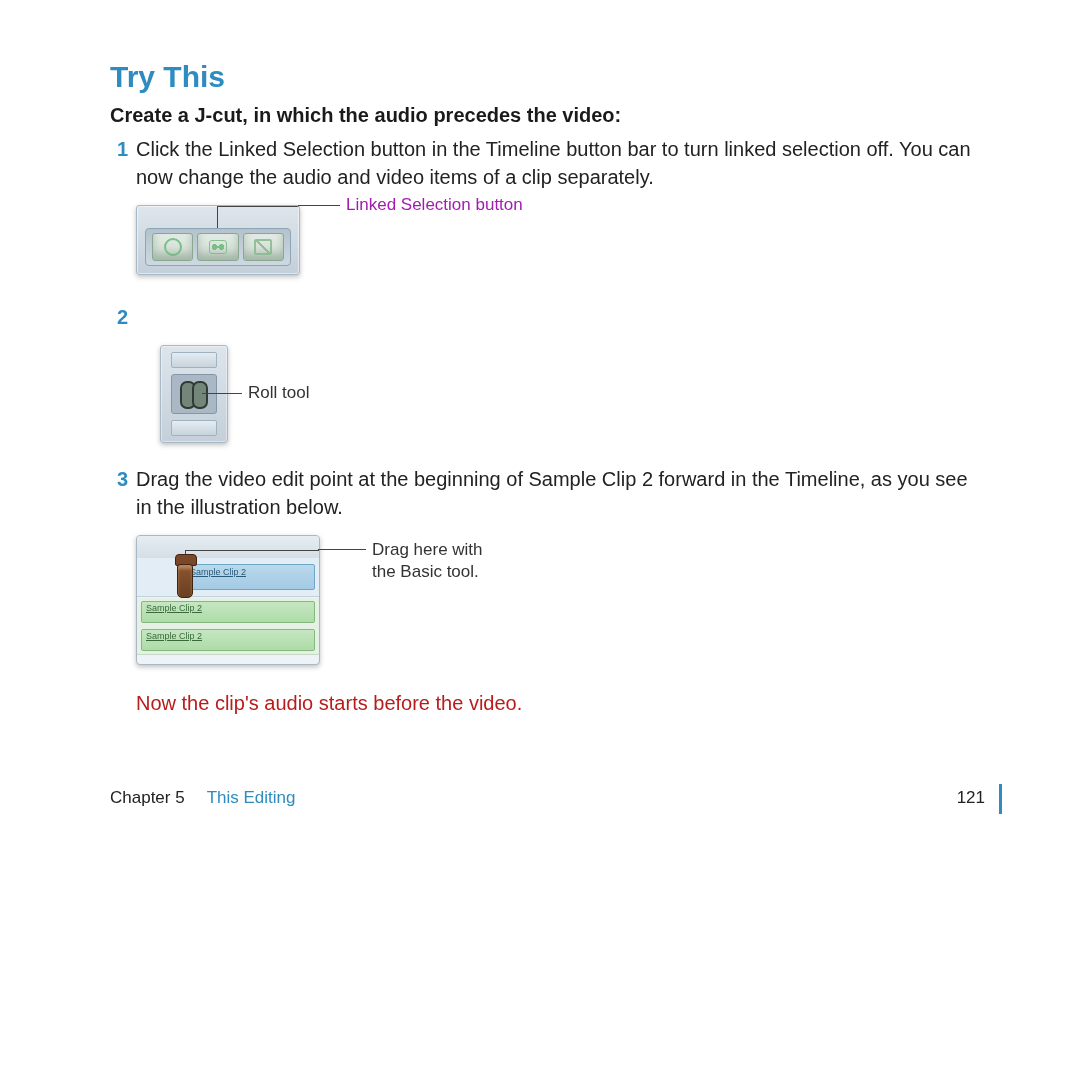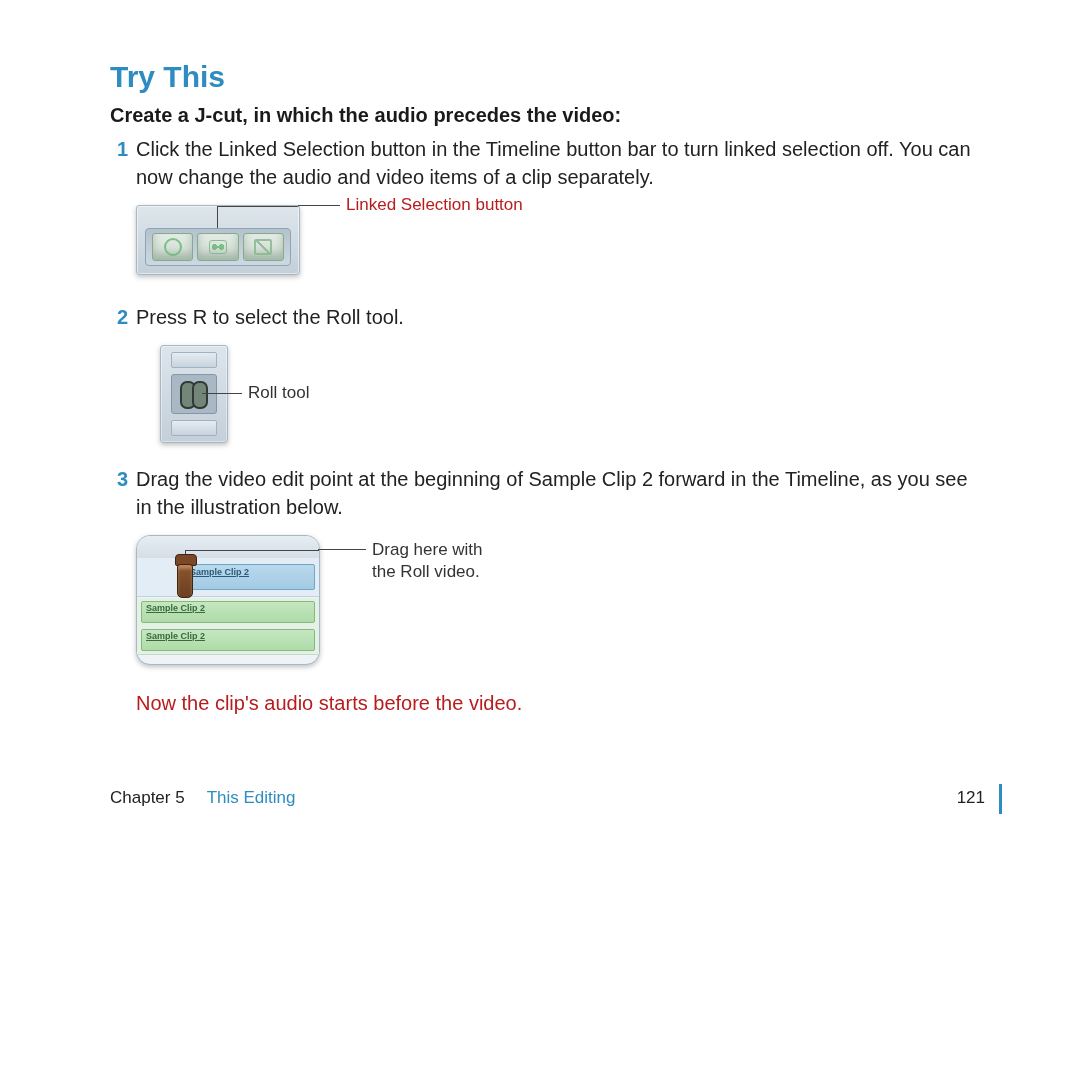--- a/index.html
+++ b/index.html
@@ -128,21 +128,21 @@
     top: 0px;
     width: 42px;
     height: 1px;
     background: #444;
   }
   .fig1-label {
     position: absolute;
     left: 210px;
     top: -10px;
     font-size: 17px;
-    color: #b91c1c;
+    color: #a21caf;
     white-space: nowrap;
   }
   
   .fig2-wrap { position: relative; margin: 14px 0 22px 26px; padding-left: 24px; }
   .fig2 {
     width: 66px;
     height: 96px;
     border: 1px solid #A8B8C5;
     background: linear-gradient(#dde5ec,#c4cfd9);
     border-radius: 3px;
@@ -200,25 +200,24 @@
     color: #333;
     white-space: nowrap;
   }
   
   .fig3-wrap { position: relative; margin: 14px 0 24px 26px; }
   .fig3 {
     width: 182px;
     height: 128px;
     border: 1px solid #A8B8C5;
     background: #eef3f7;
-    border-radius: 14px;
+    border-radius: 4px;
     box-shadow: 0 2px 5px rgba(0,0,0,0.25);
     position: relative;
     overflow: hidden;
-    font-weight: bold;
   }
   .fig3-ruler {
     position: absolute;
     left: 0; right: 0; top: 0;
     height: 22px;
     background: linear-gradient(#e6edf3,#d5dee6);
     border-bottom: 1px solid #b5c2cd;
   }
   .fig3-vtrack {
     position: absolute;
@@ -379,21 +378,20 @@
             <div class="fig1-glyph rt"></div>
           </div>
       </div>
     </div>
     <div class="fig1-hline"></div>
     <div class="fig1-label">Linked Selection button</div>
   </div>
 
   <div class="step">
     <div class="stepnum">2</div>
-    <div class="stepbody">Press R to select the Roll tool.</div>
   </div>
 
   <div class="fig2-wrap" style="height:98px;">
     <div class="fig2">
       <div class="fig2-top"></div>
       <div class="fig2-mid">
           <div class="roll-glyph"></div>
         </div>
       <div class="fig2-bot"></div>
     </div>
@@ -421,21 +419,21 @@
       <div class="fig3-vline"></div>
       <div class="fig3-hline"></div>
       <div class="fig3-cursor">
         <div class="fig3-cursor-top"></div>
         <div class="fig3-cursor-body"></div>
       </div>
     </div>
     <div class="fig3-hline-out"></div>
     <div class="fig3-label">
       <span>Drag here with</span><br>
-      <span>the Roll video.</span>
+      <span>the Basic tool.</span>
     </div>
   </div>
 
   <div class="plain">Now the clip's audio starts before the video.</div>
 
   <div class="footer">
     <span class="footer-chapter">Chapter 5</span>
     <span class="footer-title">This Editing</span>
     <span class="footer-page">121</span>
   </div>

